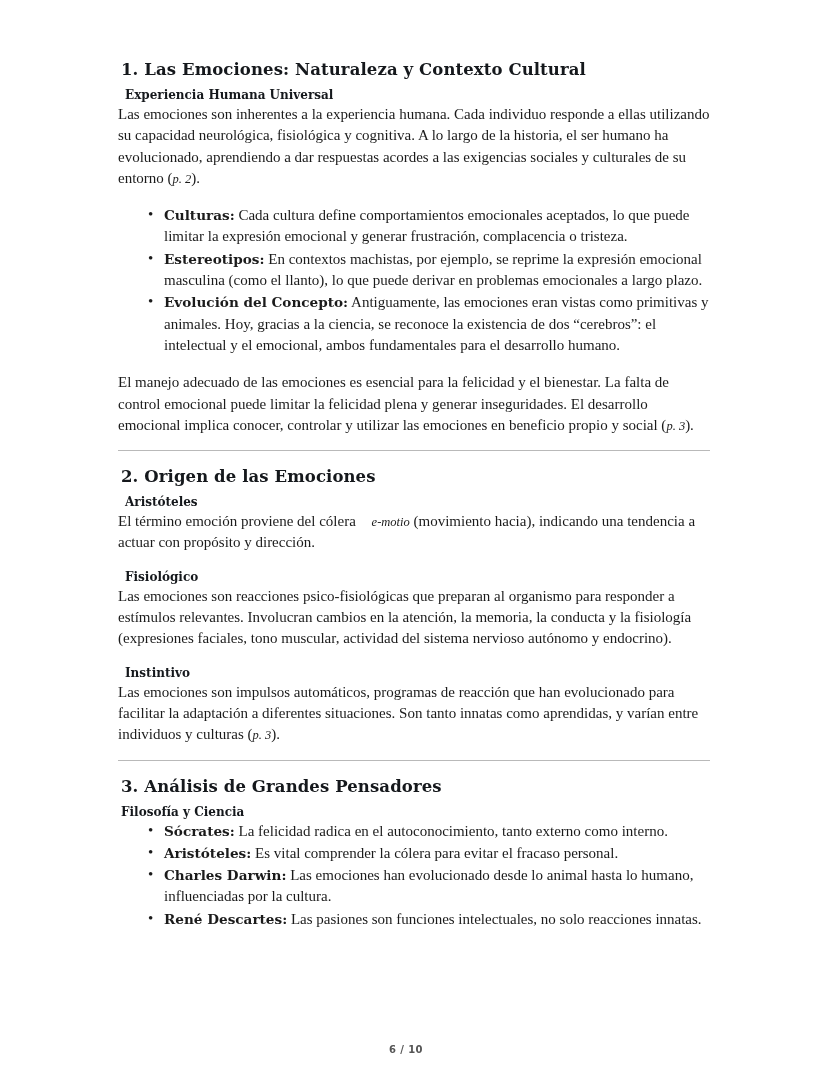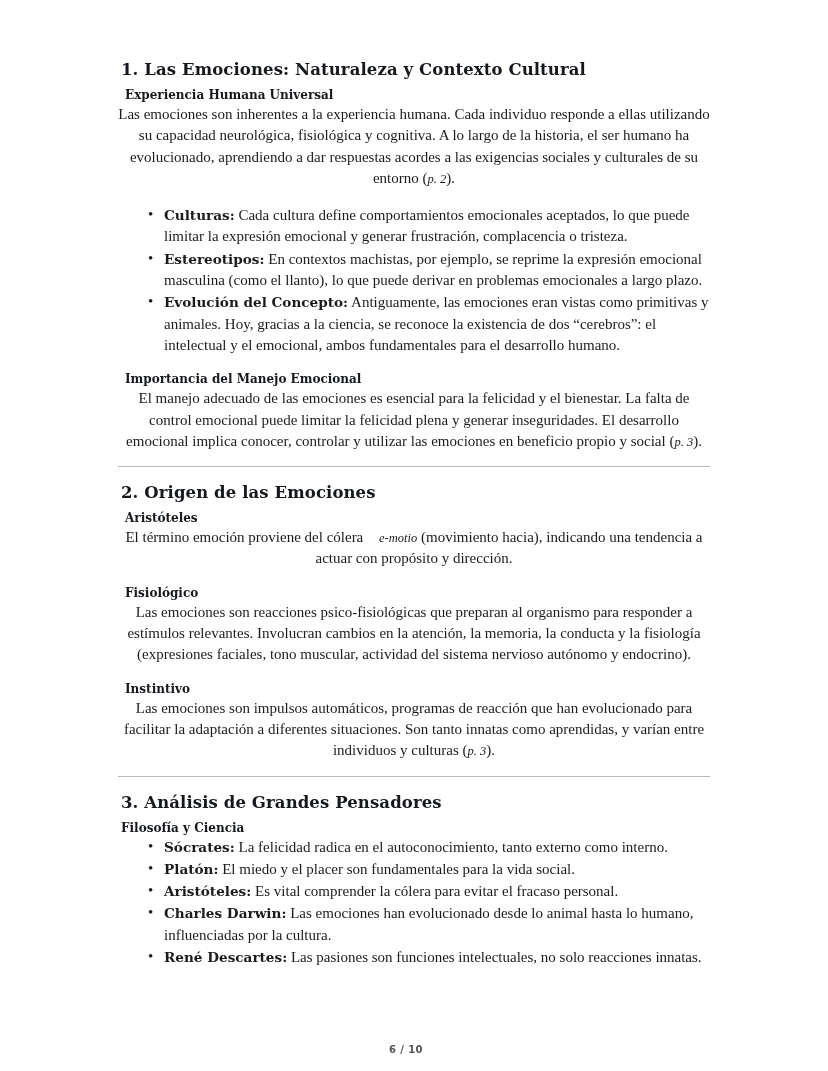--- a/index.html
+++ b/index.html
@@ -36,21 +36,21 @@
     font-weight: 700;
     margin: 0 0 2px 0;
     padding-left: 7px;
     color: #15181c;
   }
   p.body {
     font-family: "Liberation Serif", serif;
     font-size: 15px;
     line-height: 1.42;
     margin: 0 0 14px 0;
-    text-align: center;
+    text-align: left;
     color: #1b1b1b;
   }
   p.body.tight { margin-bottom: 0; }
   ul.bullets {
     margin: 0 0 14px 0;
     padding-left: 46px;
     list-style: none;
   }
   ul.bullets > li {
     position: relative;
@@ -119,21 +119,20 @@
 
     <div class="block">
       <ul class="bullets">
         <li><span class="lead">Culturas:</span> <span>Cada cultura define comportamientos emocionales aceptados, lo que puede limitar la expresión emocional y generar frustración, complacencia o tristeza.</span></li>
         <li><span class="lead">Estereotipos:</span> <span>En contextos machistas, por ejemplo, se reprime la expresión emocional masculina (como el llanto), lo que puede derivar en problemas emocionales a largo plazo.</span></li>
         <li><span class="lead">Evolución del Concepto:</span> <span>Antiguamente, las emociones eran vistas como primitivas y animales. Hoy, gracias a la ciencia, se reconoce la existencia de dos “cerebros”: el intelectual y el emocional, ambos fundamentales para el desarrollo humano.</span></li>
       </ul>
     </div>
 
     <div class="block">
-      <h2 class="sub-title">Importancia del Manejo Emocional</h2>
       <p class="body tight"><span>El manejo adecuado de las emociones es esencial para la felicidad y el bienestar. La falta de control emocional puede limitar la felicidad plena y generar inseguridades. El desarrollo emocional implica conocer, controlar y utilizar las emociones en beneficio propio y social (<span class="pnum">p. 3</span>).</span></p>
     </div>
   </section>
 
   <hr class="divider">
 
   <section class="sec">
     <h1 class="sec-title">2. Origen de las Emociones</h1>
 
     <div class="block">
@@ -154,21 +153,20 @@
 
   <hr class="divider">
 
   <section class="sec">
     <h1 class="sec-title">3. Análisis de Grandes Pensadores</h1>
 
     <div class="block">
       <h2 class="sub-title" style="padding-left:3px;">Filosofía y Ciencia</h2>
       <ul class="bullets">
         <li><span class="lead">Sócrates:</span> <span>La felicidad radica en el autoconocimiento, tanto externo como interno.</span></li>
-        <li><span class="lead">Platón:</span> <span>El miedo y el placer son fundamentales para la vida social.</span></li>
         <li><span class="lead">Aristóteles:</span> <span>Es vital comprender la cólera para evitar el fracaso personal.</span></li>
         <li><span class="lead">Charles Darwin:</span> <span>Las emociones han evolucionado desde lo animal hasta lo humano, influenciadas por la cultura.</span></li>
         <li><span class="lead">René Descartes:</span> <span>Las pasiones son funciones intelectuales, no solo reacciones innatas.</span></li>
       </ul>
     </div>
   </section>
 
   <div class="footer">6 / 10</div>
 </div>
 

